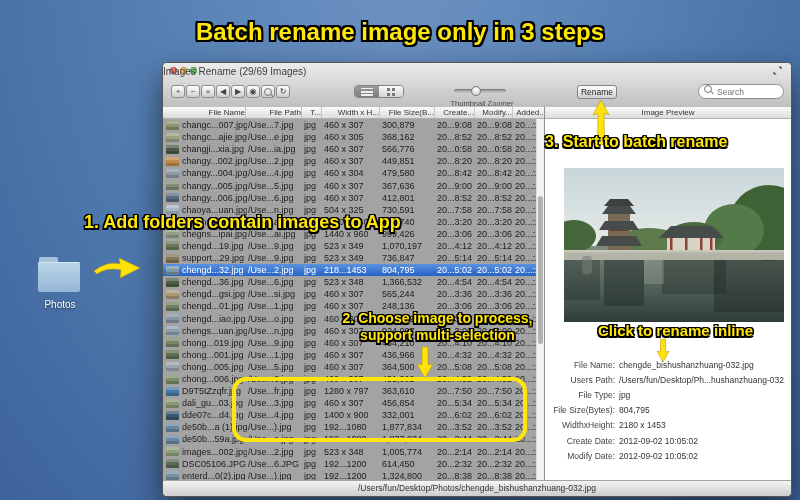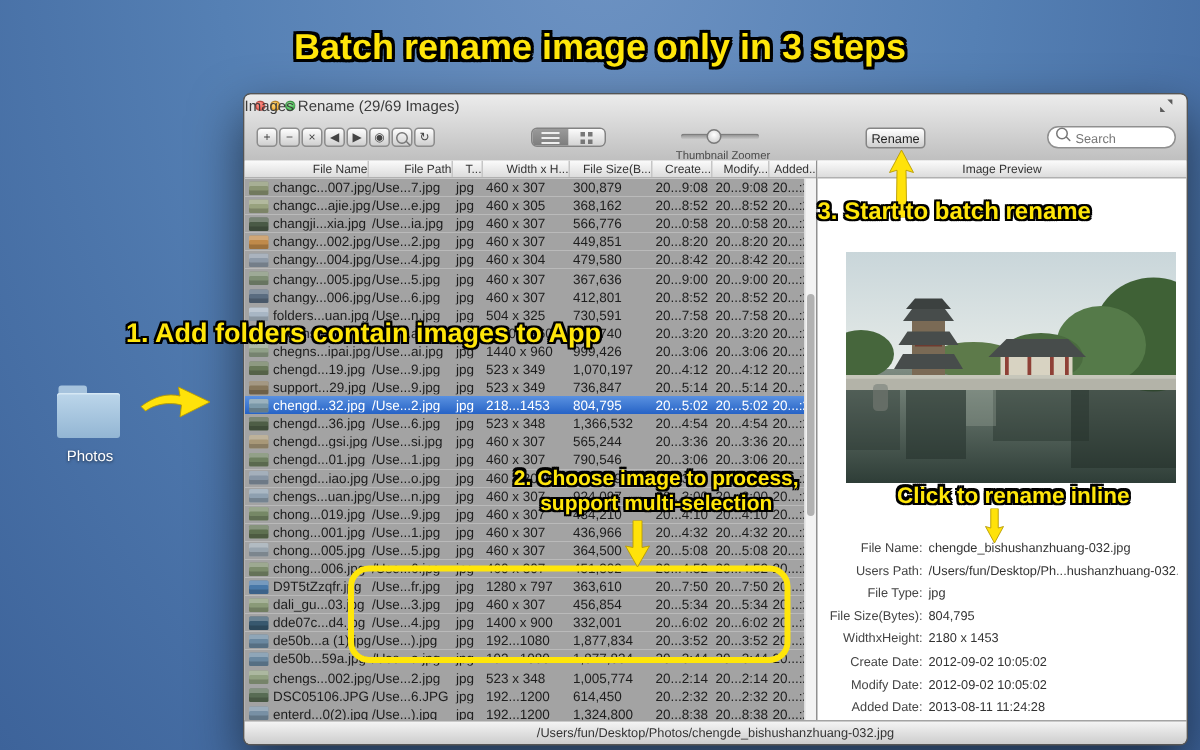--- a/index.html
+++ b/index.html
@@ -232,21 +232,21 @@
             <span class="td d1">/Use...6.jpg</span>
             <span class="td d2">jpg</span>
             <span class="td d3">460 x 307</span>
             <span class="td d4">412,801</span>
             <span class="td d5">20...8:52</span>
             <span class="td d6">20...8:52</span>
             <span class="td d7">20...:28</span>
           </div>
           <div class="tr">
             <span class="thumb" style="background: rgb(168, 182, 196);"></span>
-            <span class="td d0">folders...uan.jpg</span>
+            <span class="td d0">chaoya...uan.jpg</span>
             <span class="td d1">/Use...n.jpg</span>
             <span class="td d2">jpg</span>
             <span class="td d3">504 x 325</span>
             <span class="td d4">730,591</span>
             <span class="td d5">20...7:58</span>
             <span class="td d6">20...7:58</span>
             <span class="td d7">20...:28</span>
           </div>
           <div class="tr">
             <span class="thumb" style="background: rgb(136, 152, 166);"></span>
@@ -324,21 +324,21 @@
             <span class="td d5">20...3:36</span>
             <span class="td d6">20...3:36</span>
             <span class="td d7">20...:28</span>
           </div>
           <div class="tr">
             <span class="thumb" style="background: rgb(110, 128, 96);"></span>
             <span class="td d0">chengd...01.jpg</span>
             <span class="td d1">/Use...1.jpg</span>
             <span class="td d2">jpg</span>
             <span class="td d3">460 x 307</span>
-            <span class="td d4">790,546</span>
+            <span class="td d4">248,136</span>
             <span class="td d5">20...3:06</span>
             <span class="td d6">20...3:06</span>
             <span class="td d7">20...:28</span>
           </div>
           <div class="tr">
             <span class="thumb" style="background: rgb(134, 148, 164);"></span>
             <span class="td d0">chengd...iao.jpg</span>
             <span class="td d1">/Use...o.jpg</span>
             <span class="td d2">jpg</span>
             <span class="td d3">460 x 307</span>
@@ -452,21 +452,21 @@
             <span class="td d1">/Use...a.jpg</span>
             <span class="td d2">jpg</span>
             <span class="td d3">192...1080</span>
             <span class="td d4">1,877,834</span>
             <span class="td d5">20...3:44</span>
             <span class="td d6">20...3:44</span>
             <span class="td d7">20...:29</span>
           </div>
           <div class="tr">
             <span class="thumb" style="background: rgb(144, 160, 128);"></span>
-            <span class="td d0">chengs...002.jpg</span>
+            <span class="td d0">images...002.jpg</span>
             <span class="td d1">/Use...2.jpg</span>
             <span class="td d2">jpg</span>
             <span class="td d3">523 x 348</span>
             <span class="td d4">1,005,774</span>
             <span class="td d5">20...2:14</span>
             <span class="td d6">20...2:14</span>
             <span class="td d7">20...:29</span>
           </div>
           <div class="tr">
             <span class="thumb" style="background: rgb(88, 108, 84);"></span>
@@ -564,24 +564,20 @@
             <span class="info-value">2180 x 1453</span>
           </div>
           <div class="info-row">
             <span class="info-label">Create Date:</span>
             <span class="info-value">2012-09-02  10:05:02</span>
           </div>
           <div class="info-row">
             <span class="info-label">Modify Date:</span>
             <span class="info-value">2012-09-02  10:05:02</span>
           </div>
-          <div class="info-row">
-            <span class="info-label">Added Date:</span>
-            <span class="info-value">2013-08-11  11:24:28</span>
-          </div>
         </div>
     </div>
   </div>
 
   <div class="statusbar">/Users/fun/Desktop/Photos/chengde_bishushanzhuang-032.jpg</div>
 </div>
 
 <div class="anno anno-top">Batch rename image only in 3 steps</div>
 <div class="anno anno-step1 small">1. Add folders contain images to App</div>
 <div class="anno anno-step2 small">

